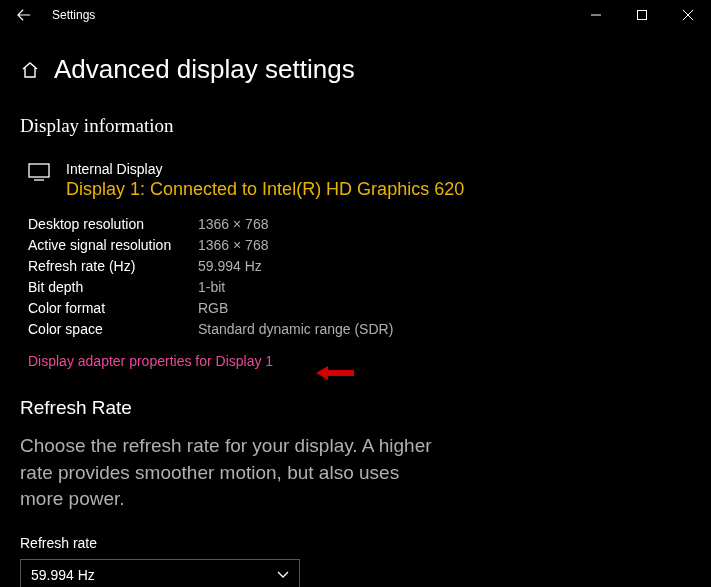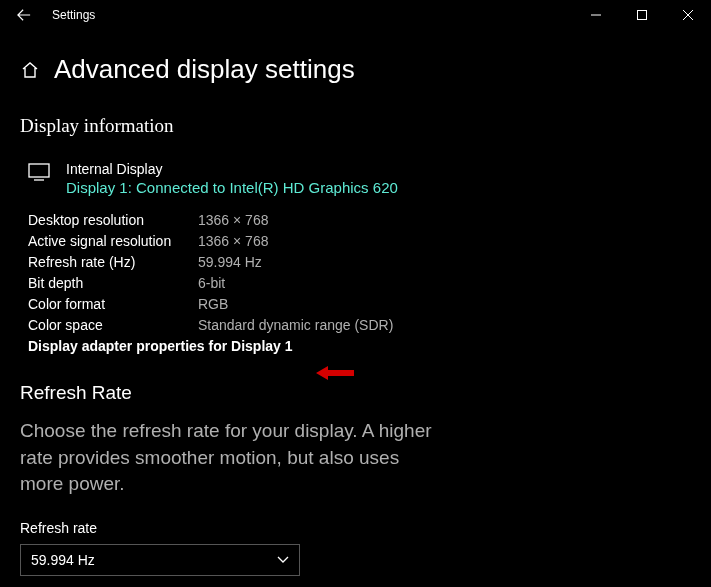--- a/index.html
+++ b/index.html
@@ -30,25 +30,25 @@
   .content { padding: 10px 20px 0 20px; }
   .page-header {
     display: flex; align-items: center; gap: 14px;
     margin-top: 14px; margin-bottom: 30px;
   }
   .page-title { font-size: 26px; font-weight: 400; }
   .section-title { font-size: 19px; font-weight: 400; margin-bottom: 24px; font-family: Liberation Serif, serif; }
   .display-block { display: flex; gap: 14px; margin-bottom: 16px; padding-left: 8px;}
   .monitor-icon { width: 24px; display:flex; align-items:flex-start; padding-top:2px;}
   .display-name { font-size: 14px; }
-  .display-sub { font-size: 15px; color: #5eead4; margin-top: 2px; }
+  .display-sub { font-size: 18px; color: #eab308; margin-top: 2px; }
   .info-row { display: flex; margin: 5px 0; padding-left:8px;}
   .info-label { width: 170px; font-size: 14px; color:#fff;}
   .info-value { font-size: 14px; color: #b0b0b0; }
-  .link { color: #ffffff; font-size: 14px; cursor: pointer; padding-left:8px; margin-top:5px;font-weight:bold;}
+  .link { color: #ec4899; font-size: 14px; cursor: pointer; padding-left:8px; margin-top:16px;}
   .link2 { color: #f0abfc; font-size: 12px; cursor: pointer; margin-top:14px;margin-left:8px;}
   .refresh-section { margin-top: 28px; }
   .refresh-title { font-size: 19px; font-weight: 400; margin-bottom: 14px; }
   .refresh-desc { font-size: 19px; color: #b0b0b0; line-height: 1.4; max-width: 420px; }
   .field-label { font-size: 14px; margin-top: 22px; margin-bottom: 8px; }
   .select {
     width: 280px; height: 32px;
     border: 1px solid #555;
     background: #000;
     display: flex; align-items: center; justify-content: space-between;
@@ -121,21 +121,21 @@
   <div class="info-row">
     <div class="info-label">Active signal resolution</div>
     <div class="info-value">1366 × 768</div>
   </div>
   <div class="info-row">
     <div class="info-label">Refresh rate (Hz)</div>
     <div class="info-value">59.994 Hz</div>
   </div>
   <div class="info-row">
     <div class="info-label">Bit depth</div>
-    <div class="info-value">6-bit</div>
+    <div class="info-value">1-bit</div>
   </div>
   <div class="info-row">
     <div class="info-label">Color format</div>
     <div class="info-value">RGB</div>
   </div>
   <div class="info-row">
     <div class="info-label">Color space</div>
     <div class="info-value">Standard dynamic range (SDR)</div>
   </div>
 

